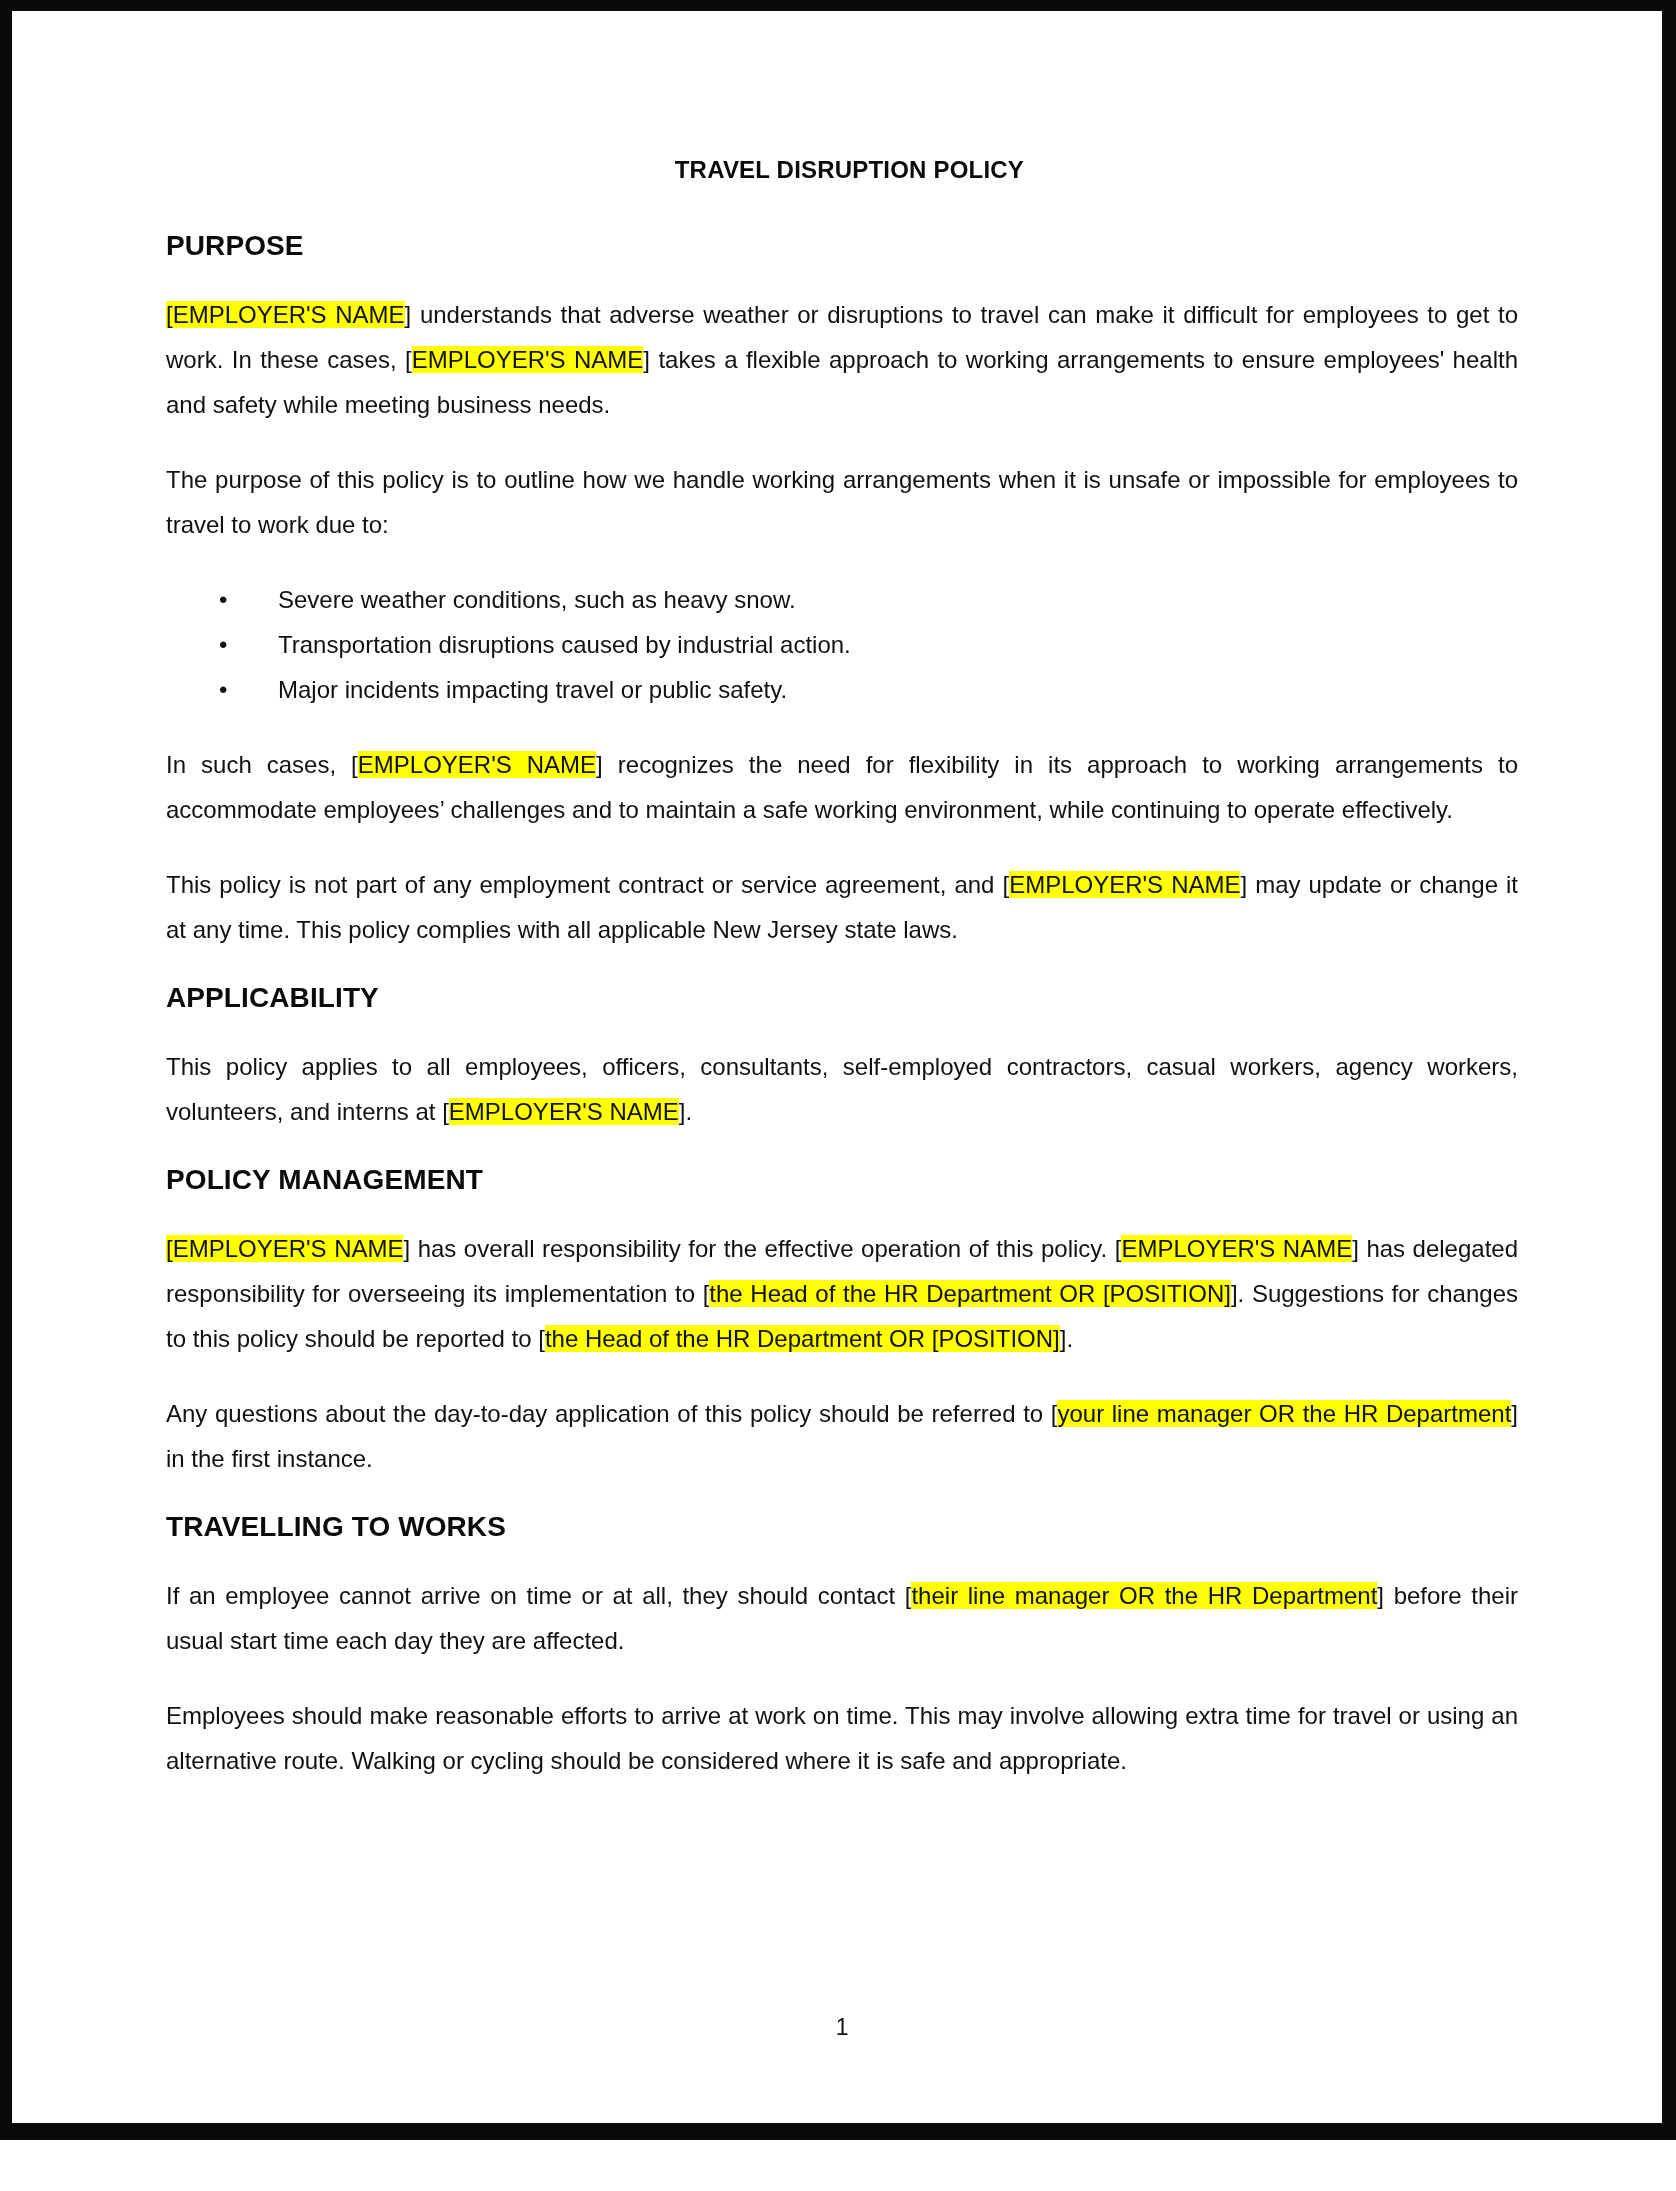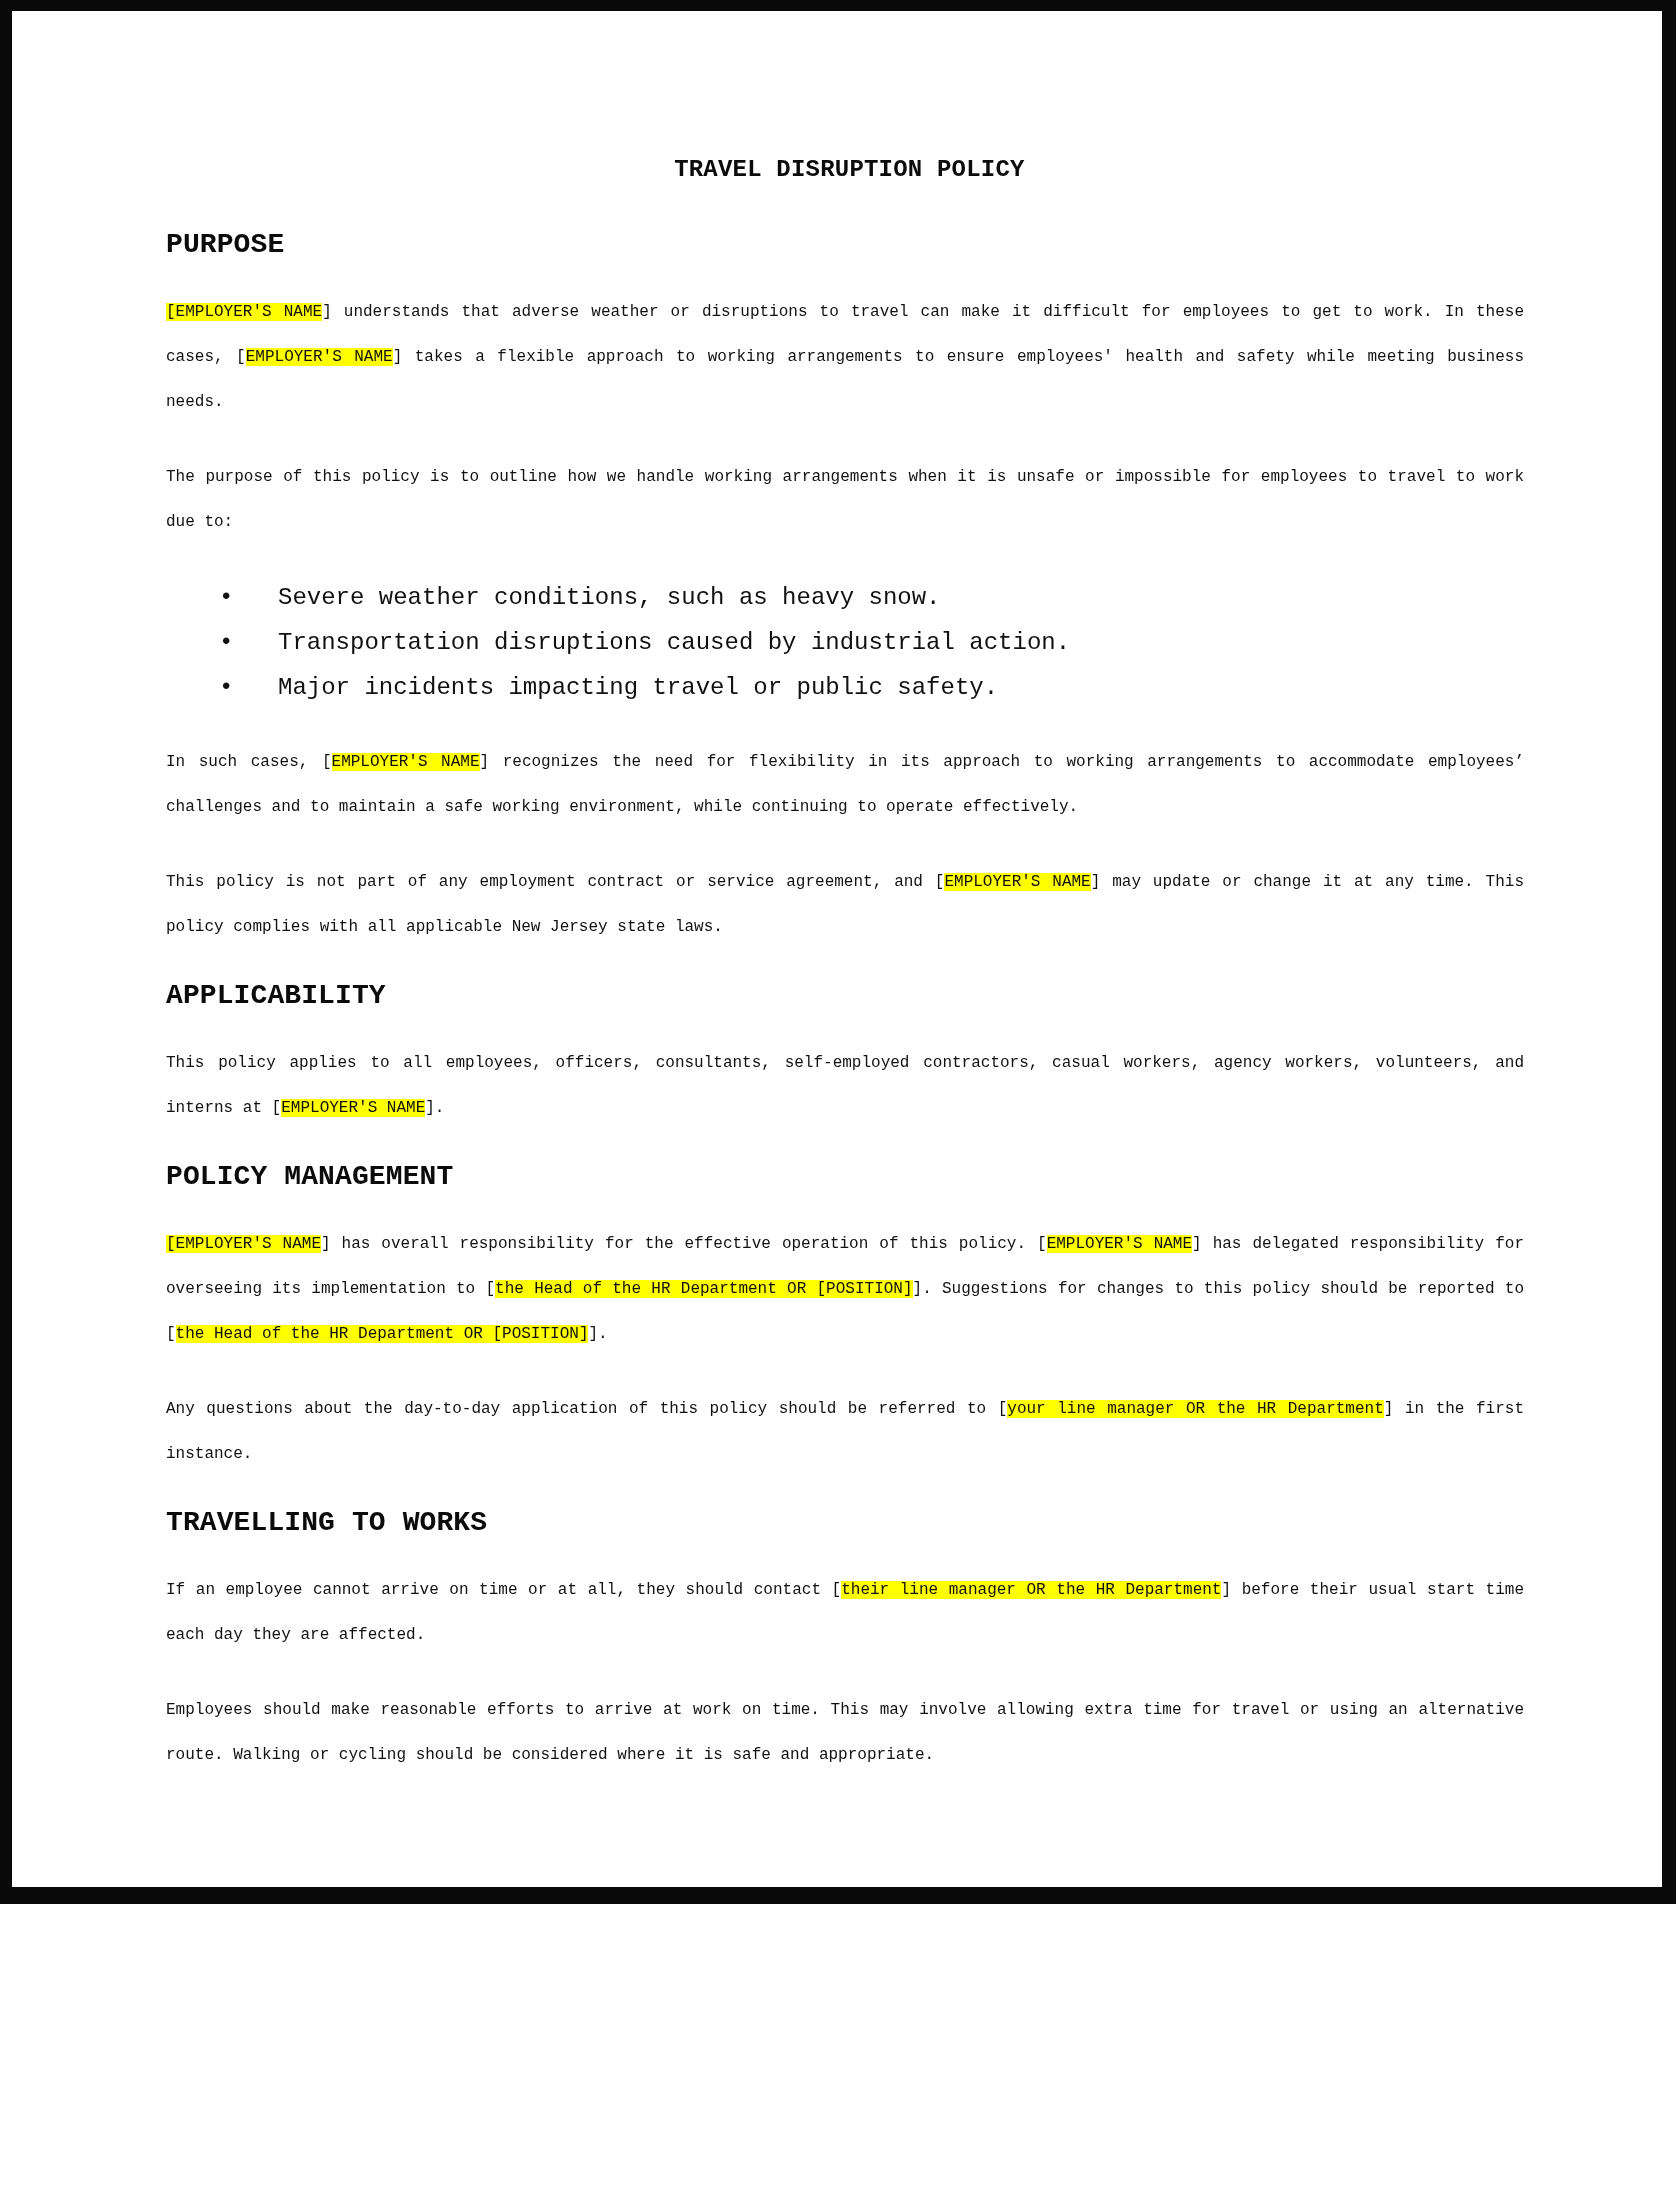--- a/index.html
+++ b/index.html
@@ -10,28 +10,27 @@
   body {
     width: 1677px;
     height: 2192px;
     font-family: "Liberation Sans", sans-serif;
     -webkit-font-smoothing: antialiased;
   }
   .page-frame {
     position: absolute;
     left: 0; top: 0;
     width: 1677px;
-    height: 1904px;
+    height: 2140px;
     box-sizing: border-box;
     background: #bef264;
     border-top: 11.4px solid #0a0a0a;
     border-left: 12.3px solid #0a0a0a;
     border-right: 15px solid #0a0a0a;
     border-bottom: 17.6px solid #0a0a0a;
-    font-family: Liberation Mono, monospace;
   }
   .page-sheet {
     position: absolute;
     left: 0; top: 0;
     right: 0; bottom: 0;
     background: #ffffff;
     overflow: hidden;
   }
   .content {
     position: absolute;
@@ -49,24 +48,24 @@
     padding-left: 8.8px;
   }
   h2.section-heading {
     font-size: 28px;
     font-weight: bold;
     color: #0b0b0b;
     margin: 8px 0 30px 0;
     letter-spacing: 0.1px;
   }
   p.body-para {
-    font-size: 16px;
+    font-size: 24px;
     line-height: 45px;
     color: #111111;
-    margin: 0 0 30px 0;
+    margin: 0 6px 30px 0;
     text-align: justify;
     text-justify: inter-word;
     letter-spacing: 0px;
   }
   .hl {
     background-color: #ffff00;
     box-decoration-break: clone;
     -webkit-box-decoration-break: clone;
   }
   ul.bullet-list {

